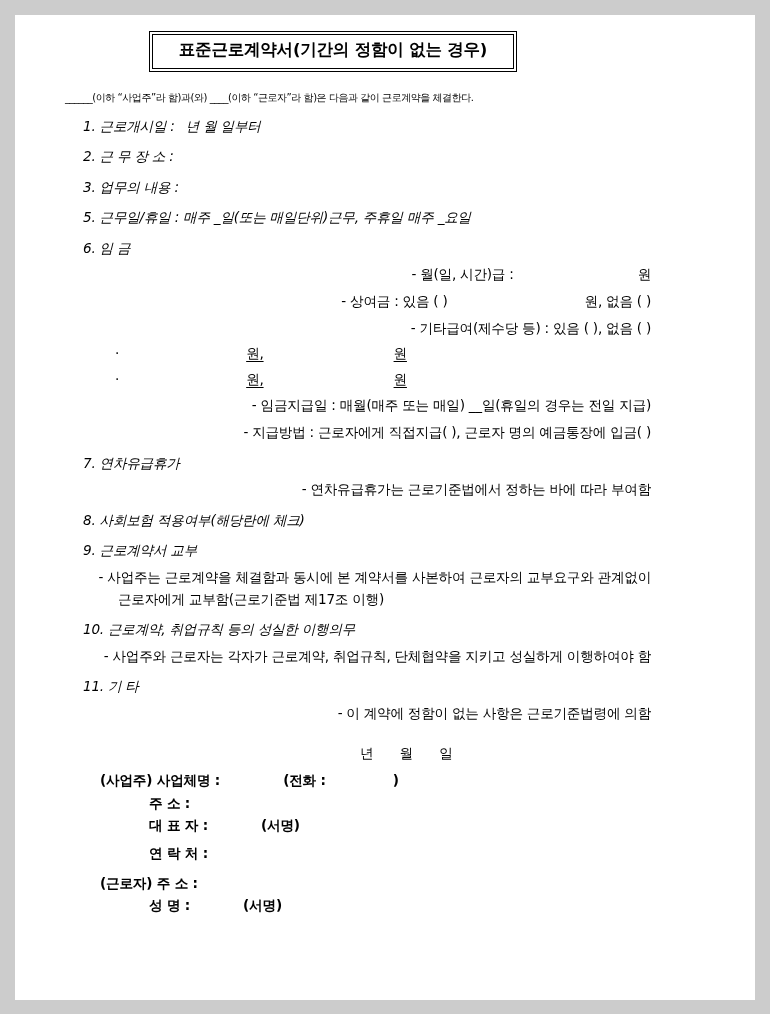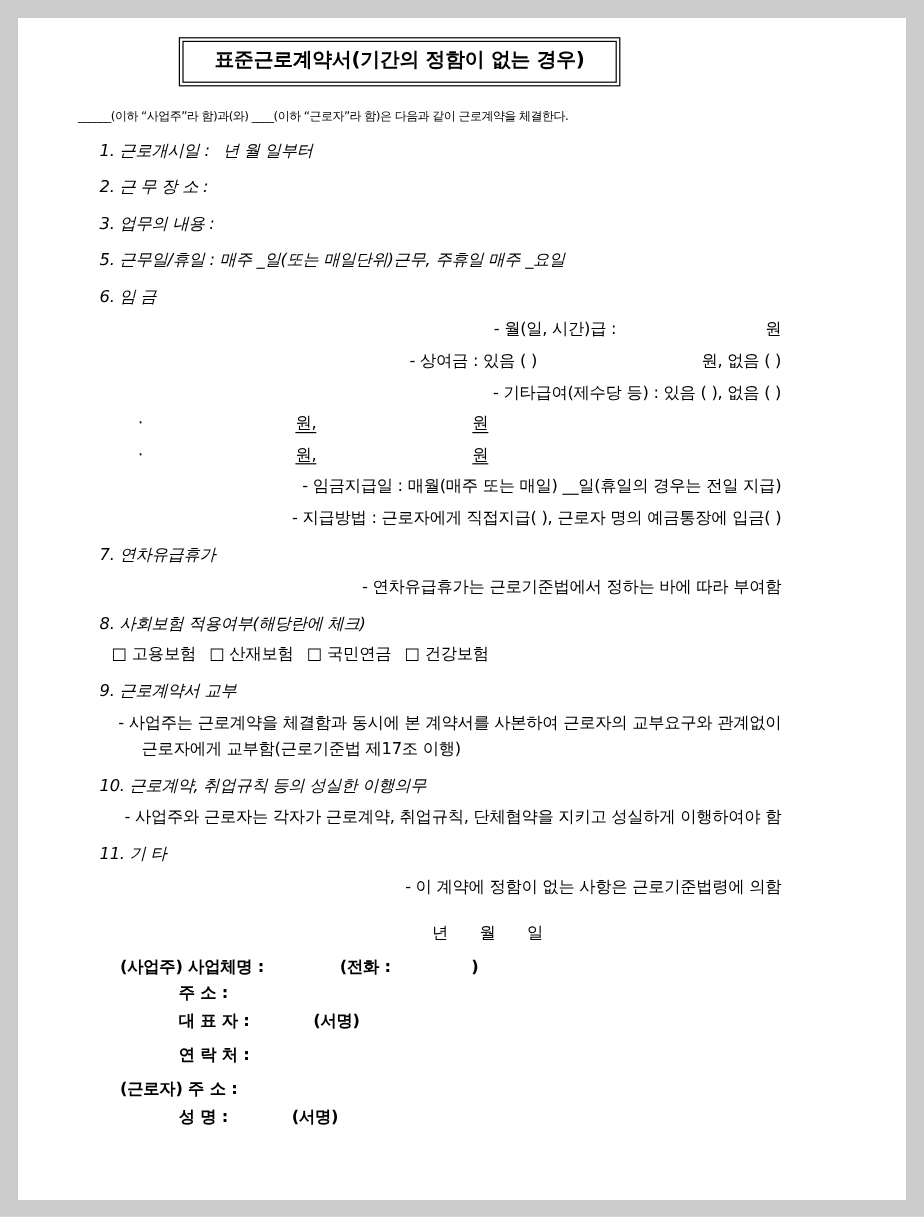--- a/index.html
+++ b/index.html
@@ -200,27 +200,20 @@
   <div class="line item">
     <span>7.</span>
     <span>연차유급휴가</span>
   </div>
   <div class="line sub">- 연차유급휴가는 근로기준법에서 정하는 바에 따라 부여함</div>
 
   <div class="line item">
     <span>8.</span>
     <span>사회보험 적용여부(해당란에 체크)</span>
   </div>
-  <div class="line checks">
-    <span>□</span>
-    <span>고용보험</span><span class="chk-gap"></span><span>□</span>
-    <span>산재보험</span><span class="chk-gap"></span><span>□</span>
-    <span>국민연금</span><span class="chk-gap"></span><span>□</span>
-    <span>건강보험</span>
-  </div>
 
   <div class="line item">
     <span>9.</span>
     <span>근로계약서 교부</span>
   </div>
   <div class="line sub">- 사업주는 근로계약을 체결함과 동시에 본 계약서를 사본하여 근로자의 교부요구와 관계없이</div>
   <div class="line cont">근로자에게 교부함(근로기준법 제17조 이행)</div>
 
   <div class="line item">
     <span>10.</span>

